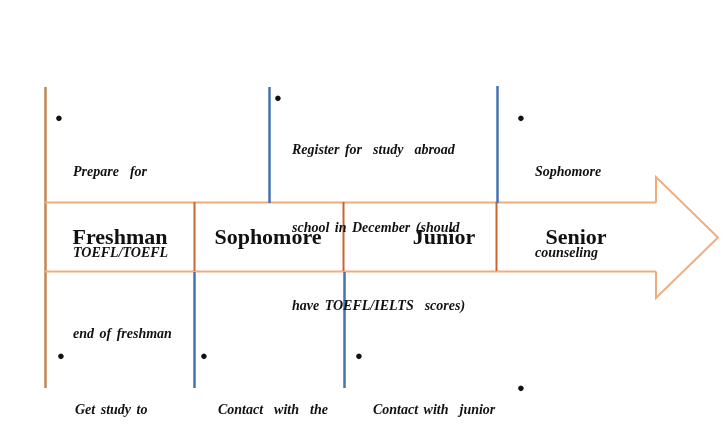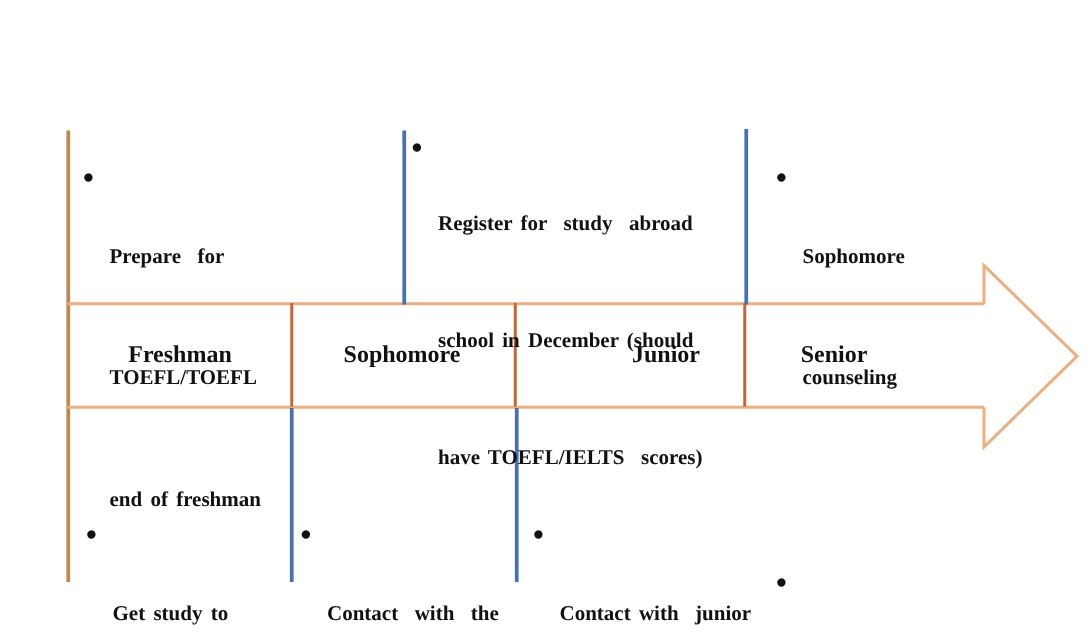--- a/index.html
+++ b/index.html
@@ -13,25 +13,25 @@
     position:absolute;
     font-weight:bold;
     font-size:14px;
     line-height:27px;
     word-spacing:2px;
     white-space:pre;
   }
   .textblock.tight{line-height:26px;}
   .bullet{display:flex;align-items:flex-start;}
   .marker{width:18px;flex:0 0 18px;font-size:13px;}
-  .lines{flex:1;}
+  .lines{flex:1;font-style:italic;}
   .stage-label{
     position:absolute;
     font-weight:bold;
-    font-size:16px;
+    font-size:22px;
     line-height:27px;
     text-align:right;
     transform:translateX(-50%);
     white-space:nowrap;
   }
 </style>
 </head>
 <body>
 
 <svg class="stage-canvas" width="727" height="425" viewBox="0 0 727 425">
@@ -50,21 +50,21 @@
   <line x1="269.5" y1="87" x2="269.5" y2="203" stroke-width="2.5" stroke="#4673B0"></line>
   <line x1="497.5" y1="86" x2="497.5" y2="203" stroke-width="2.5" stroke="#4673B0"></line>
 
   <line x1="194.5" y1="272" x2="194.5" y2="388" stroke-width="2.5" stroke="#4673B0"></line>
   <line x1="344.5" y1="272" x2="344.5" y2="388" stroke-width="2.5" stroke="#4673B0"></line>
 </svg>
 
 <div class="stage-label" style="left:120px;top:223px;">Freshman</div>
 <div class="stage-label" style="left:268px;top:223px;">Sophomore</div>
 <div class="stage-label" style="left:408px;top:223px;margin-left:36px;">Junior</div>
-<div class="stage-label" style="left:556px;top:223px;">Senior</div>
+<div class="stage-label" style="left:576px;top:223px;">Senior</div>
 
 <div class="textblock" style="left:55px;top:50px;width:215px;">
   <div class="bullet">
     <span class="marker">●</span>
     <div class="lines">
       <div>Prepare  for</div>
       <div>TOEFL/TOEFL</div>
       <div>end of freshman</div>
       
     </div>

